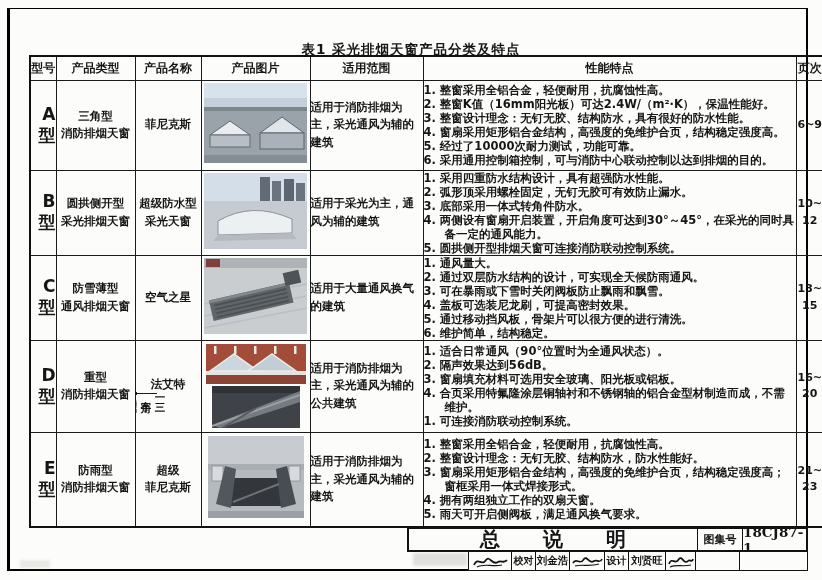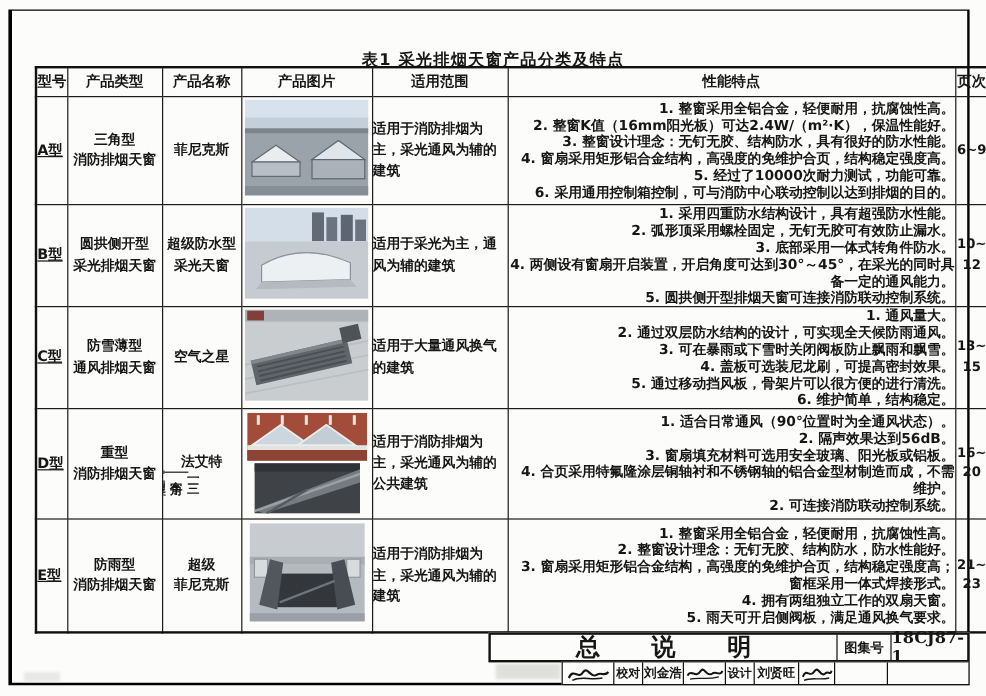--- a/index.html
+++ b/index.html
@@ -9,26 +9,26 @@
          border-left:3px solid #000;border-top:1.5px solid #000;border-right:2px solid #000;border-bottom:2.5px solid #000;}
   .tbl-title{position:absolute;left:14px;top:27px;width:794px;text-align:center;
              font-weight:bold;font-size:13.5px;letter-spacing:1px;margin-top:14px;}
   table.main{position:absolute;left:14px;top:55px;width:794px;border-collapse:collapse;
              table-layout:fixed;border:2px solid #111;margin-left:15px;}
   table.main th,table.main td{border:1.5px solid #1b1b1b;font-weight:bold;vertical-align:middle;
              padding:0;overflow:hidden;}
   thead tr{height:24px;}
   tr.r0{height:90px;} tr.r1{height:85px;} tr.r2{height:85px;} tr.r3{height:92px;} tr.r4{height:95px;}
   th{font-size:12px;}
-  td.model{font-size:12px;text-align:left;text-decoration:underline;}
+  td.model{font-size:17px;text-align:right;}
   td.ptype,td.pname{font-size:11.5px;text-align:center;white-space:pre-line;line-height:1.5;}
   td.pimg{text-align:center;}
   td.scope{font-size:11.5px;padding:4px 5px;line-height:1.5;text-align:left;}
   td.feat{padding:3px 4px 3px 6px;}
-  .fline{font-size:11.5px;line-height:14px;padding-left:21px;text-indent:-21px;text-align:right;}
+  .fline{font-size:11.5px;line-height:14px;padding-left:21px;text-indent:-21px;text-align:left;}
   td.pages{font-size:11px;text-align:center;white-space:pre-line;line-height:1.5;}
   .d-wrap{display:flex;height:100%;align-items:stretch;flex-direction:column;}
   .d-main{flex:1;display:flex;align-items:center;justify-content:center;font-size:11.5px;}
   .d-subcol{width:20px;border-left:1.5px solid #1b1b1b;display:flex;flex-direction:column;}
   .d-sub{flex:1;display:flex;align-items:center;justify-content:center;font-size:10.5px;
          writing-mode:vertical-rl;text-orientation:upright;letter-spacing:1px;}
   .d-sub.second{border-top:1.5px solid #1b1b1b;}
   .stackimgs{display:flex;flex-direction:column;align-items:center;gap:2px;}
   
   .tb-row1{position:absolute;left:407px;top:527px;width:401px;height:25px;display:flex;
@@ -208,21 +208,21 @@
               <path d="M10,42 L44,22" stroke="#565b60" stroke-width="2"></path>
             </svg>
           </div>
         </td>
         <td class="scope">适用于消防排烟为主，采光通风为辅的公共建筑</td>
         <td class="feat">
           <div class="fline">1. 适合日常通风（90°位置时为全通风状态）。</div>
           <div class="fline">2. 隔声效果达到56dB。</div>
           <div class="fline">3. 窗扇填充材料可选用安全玻璃、阳光板或铝板。</div>
           <div class="fline">4. 合页采用特氟隆涂层铜轴衬和不锈钢轴的铝合金型材制造而成，不需维护。</div>
-          <div class="fline">2. 可连接消防联动控制系统。</div>
+          <div class="fline">1. 可连接消防联动控制系统。</div>
         </td>
         <td class="pages">16~
 20</td>
       </tr>
 
       <tr class="r4">
         <td class="model">E型</td>
         <td class="ptype">防雨型
 消防排烟天窗</td>
         <td class="pname">超级

